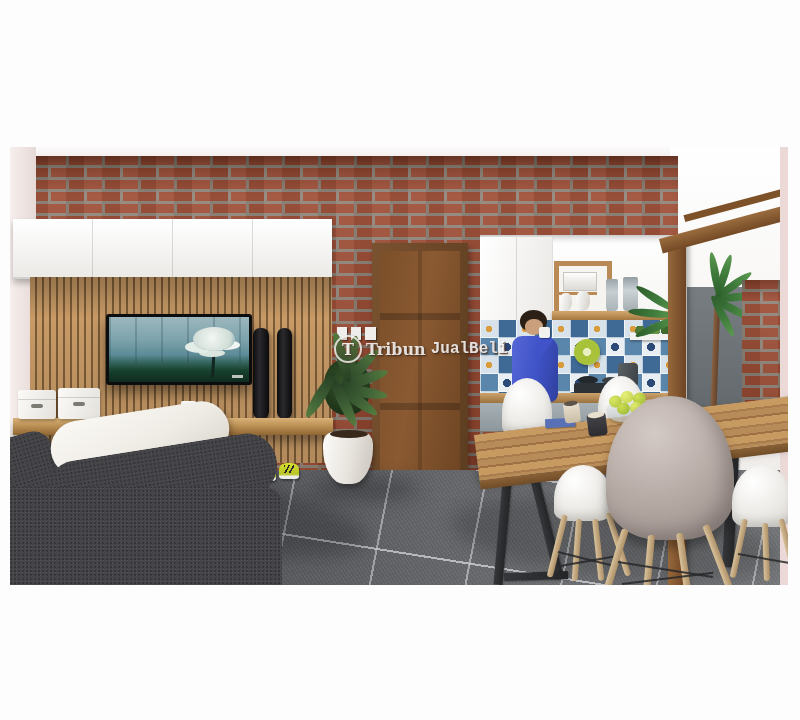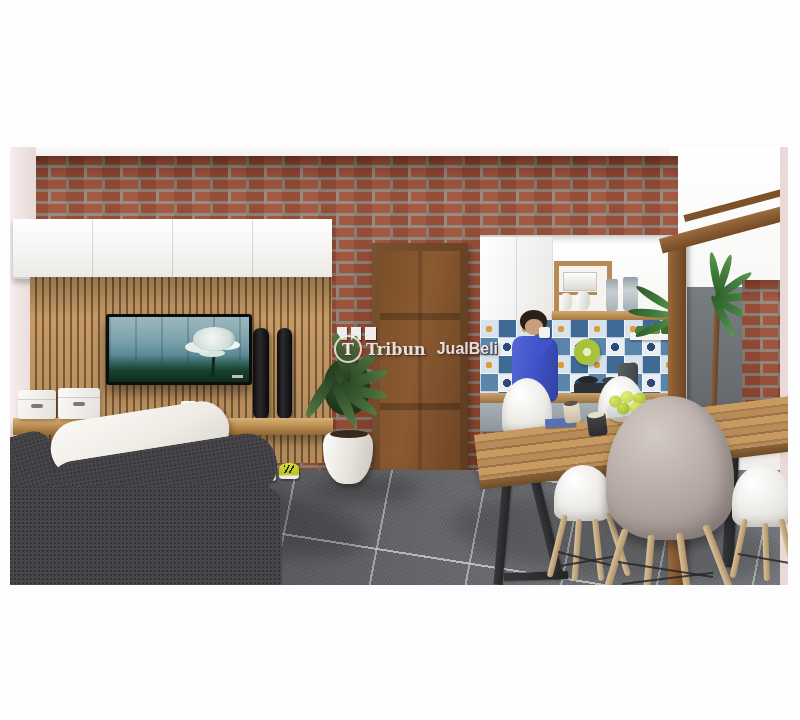--- a/index.html
+++ b/index.html
@@ -229,21 +229,21 @@
   .lf7{left:54px;top:56px;transform:rotate(-106deg);}.lf8{left:38px;top:54px;transform:rotate(122deg);}
   
   .watermark{left:324px;top:188px;display:flex;align-items:center;gap:4px;z-index:50;}
   .wm-logo{width:24px;height:24px;border-radius:50%;border:2px solid rgba(250,248,245,.8);
       background:rgba(90,60,40,.18);color:rgba(253,252,250,.9);display:flex;align-items:center;justify-content:center;
       font-family:"DejaVu Serif",serif;font-weight:bold;font-size:16px;
       text-shadow:1px 1px 1px rgba(70,45,30,.8);box-shadow:1px 1px 2px rgba(70,45,30,.55);}
   .wm-text{font-size:16px;font-weight:bold;color:rgba(253,252,250,.85);
       text-shadow:1px 1px 1px rgba(70,45,30,.85),2px 2px 3px rgba(60,38,25,.4);letter-spacing:0;}
   .wm-serif{font-family:"DejaVu Serif",serif;}
-  .wm-sans{font-family:Liberation Sans, sans-serif;margin-left:7px;}
+  .wm-sans{font-family:Liberation Mono, monospace;margin-left:1px;}
 </style>
 </head>
 <body>
 
 <div class="canvas">
   <div class="render">
 
     <div class="a ceiling"></div>
     <div class="a right-wall"></div>
     <div class="a brick brick-wall"></div>

